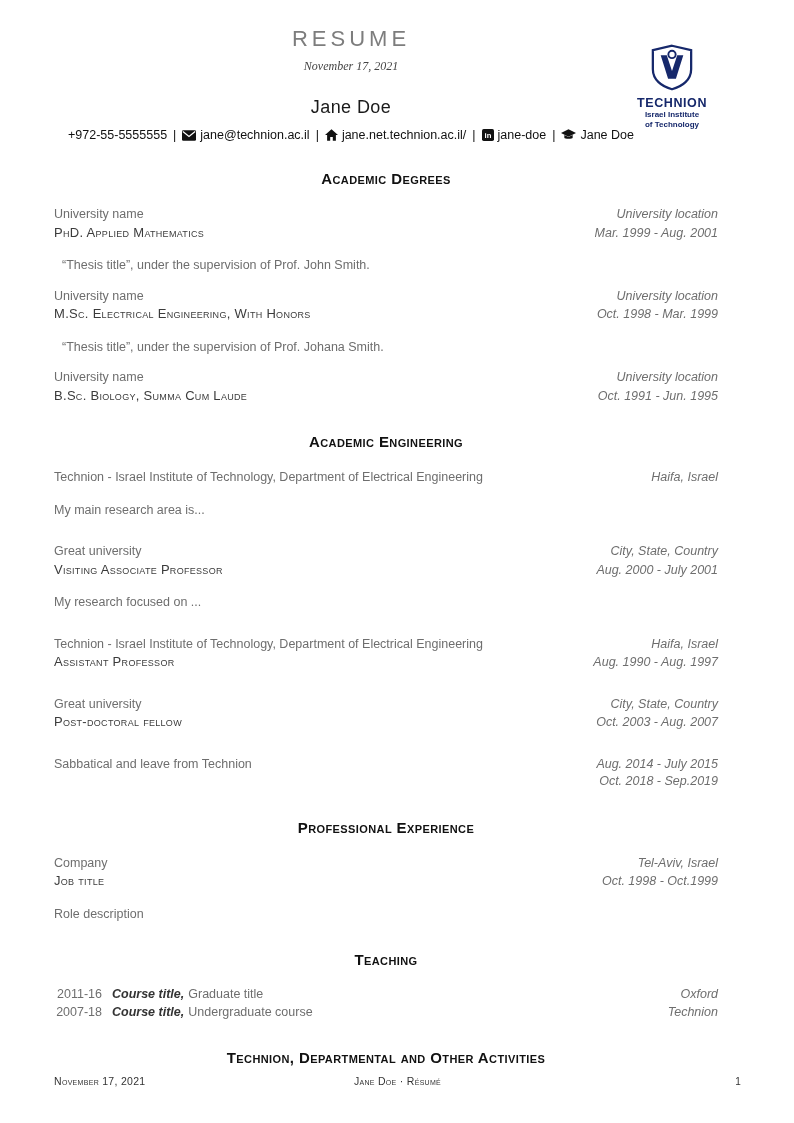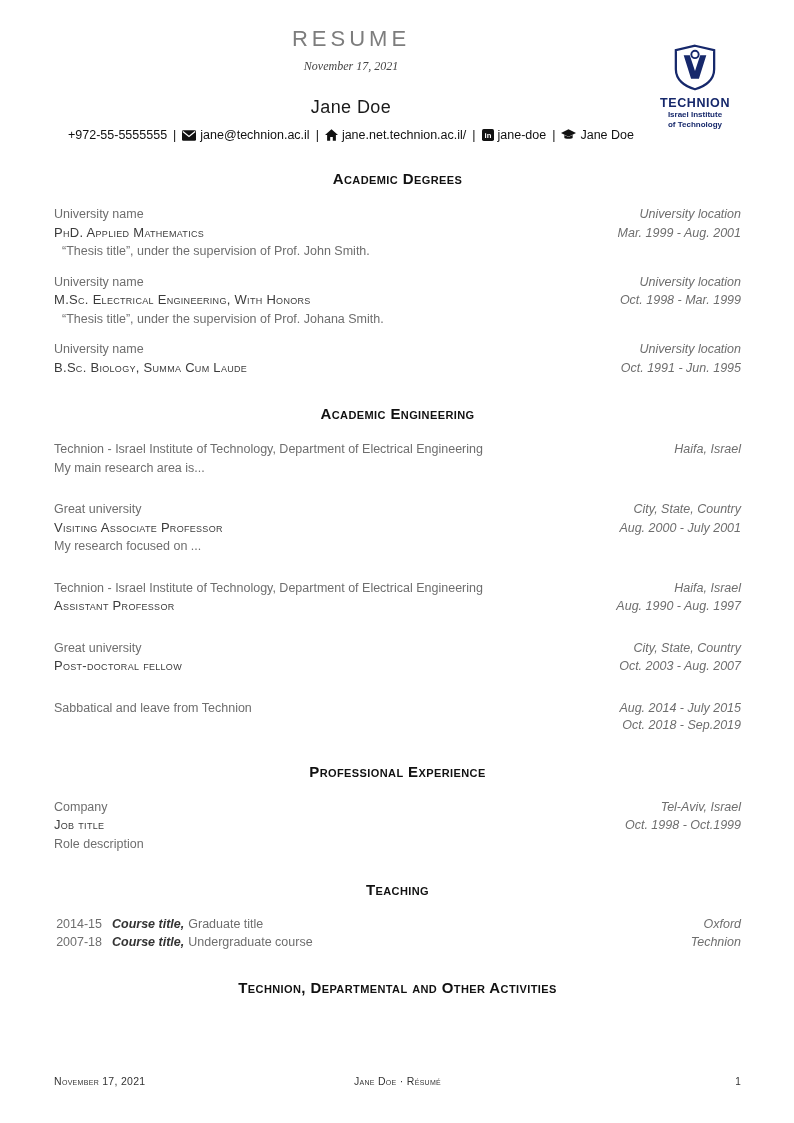--- a/index.html
+++ b/index.html
@@ -4,21 +4,21 @@
 <style>
   * { margin:0; padding:0; box-sizing:border-box; }
   html,body { background:#e8e8e8; }
   .page {
     position:relative;
     width:794px; height:1123px;
     margin:0 auto;
     background:#ffffff;
     font-family:"Liberation Sans","DejaVu Sans",sans-serif;
     color:#333;
-    padding:14px 53px 0 54px;
+    padding:14px 76px 0 54px;
     overflow:hidden;
   }
   
   .header { position:relative; }
   .header-center { width:594px; text-align:center; }
   .doc-title { font-size:22px; letter-spacing:4px; color:#7d7d7d; font-weight:400; margin-top:12px; }
   .doc-date { font-style:italic; font-size:12px; color:#444; margin-top:7px; font-family:"Liberation Serif","DejaVu Serif",serif; }
   .person-name { font-size:18px; color:#1a1a1a; margin-top:23px; letter-spacing:0.4px; }
   .contact-row { margin-top:10px; display:flex; justify-content:center; align-items:center; gap:6px; font-size:12.5px; color:#111; white-space:nowrap; }
   .contact-item { display:inline-flex; align-items:center; gap:4px; color:#111; text-decoration:none; }
@@ -34,21 +34,21 @@
   .sec-title { font-size:15px; font-weight:700; color:#111; font-variant:small-caps; letter-spacing:0.4px; white-space:nowrap; }
   .sec-rule { flex:1; border-top:1.3px solid #1a1a1a; margin-left:8px; margin-top:4px; }
   .sec-body { margin-top:14px; }
   .entry { margin-bottom:13px; }
   .appt .entry { margin-bottom:24px; }
   .entry.push { margin-top:16px; }
   .erow { display:flex; justify-content:space-between; align-items:baseline; line-height:17.5px; }
   .org { color:#6e6e6e; font-size:12.5px; }
   .eital { color:#6e6e6e; font-size:12.5px; font-style:italic; white-space:nowrap; margin-left:18px; }
   .etitle { color:#3b3b3b; font-size:13px; font-variant:small-caps; letter-spacing:0.3px; }
-  .enote { color:#6e6e6e; font-size:12.5px; line-height:17.5px; margin-top:1px; }
+  .enote { color:#6e6e6e; font-size:12.5px; line-height:17.5px; margin-top:15px; }
   .enote.indent { padding-left:8px; }
   .dates-col { display:flex; flex-direction:column; align-items:flex-end; margin-left:18px; }
   .dates-col .eital { margin-left:0; }
   .research-text { color:#6e6e6e; font-size:12.5px; line-height:17.5px; margin-top:12px; }
   
   .teach-body { margin-top:12px; }
   .teach-row { display:flex; align-items:baseline; line-height:18px; font-size:12.5px; }
   .t-years { width:48px; flex-shrink:0; text-align:right; color:#6e6e6e; }
   .t-course { flex:1; margin-left:10px; color:#6e6e6e; }
   .t-course b { color:#333; font-weight:700;font-style:italic; }
@@ -248,21 +248,21 @@
   </div>
 
 
   <div class="section">
     <div class="sec-head">
       <span class="sec-title">Teaching</span>
       <span class="sec-rule"></span>
     </div>
     <div class="teach-body">
       <div class="teach-row">
-        <span class="t-years">2014-15</span>
+        <span class="t-years">2011-16</span>
         <span class="t-course">
           <b>Course title,</b><span class="t-kind">Graduate title</span>
         </span>
         <span class="t-loc">Oxford</span>
       </div>
       <div class="teach-row">
         <span class="t-years">2007-18</span>
         <span class="t-course">
           <b>Course title,</b><span class="t-kind">Undergraduate course</span>
         </span>

